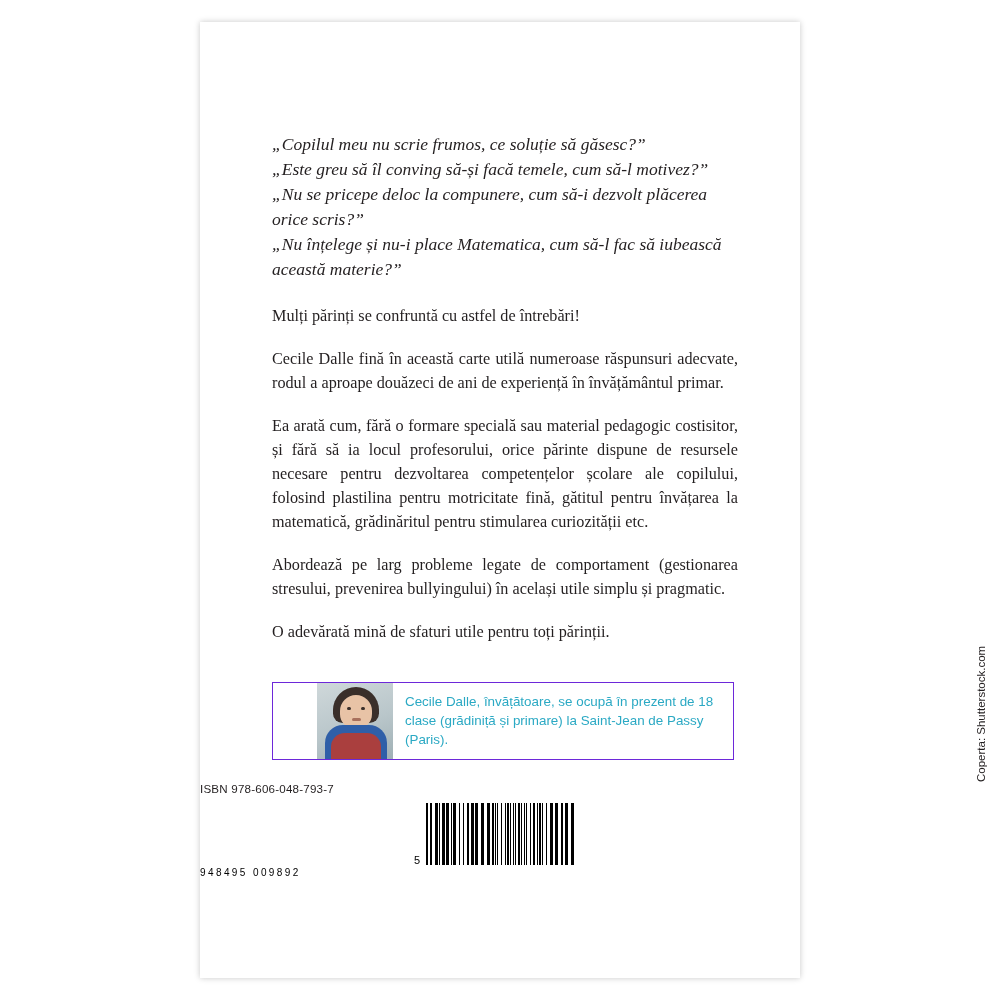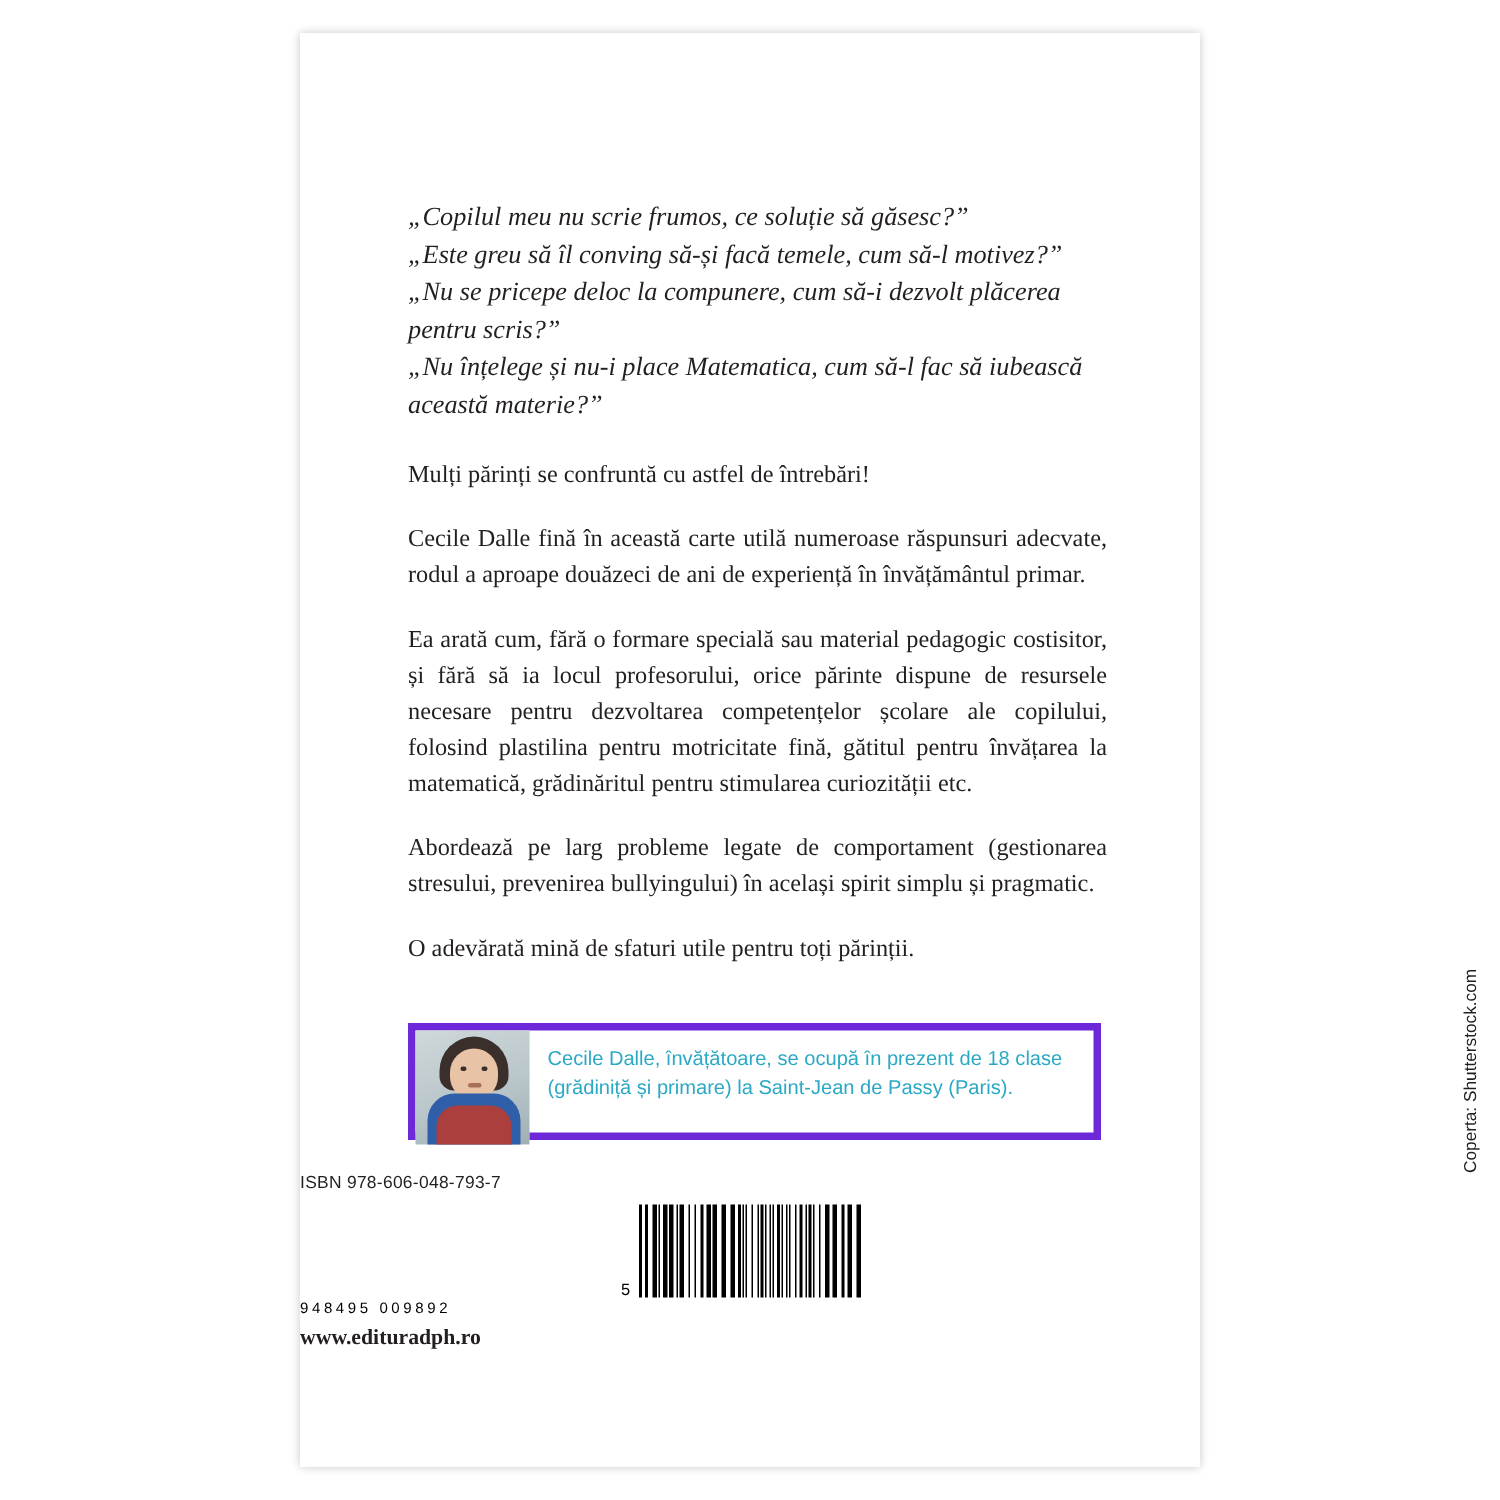--- a/index.html
+++ b/index.html
@@ -59,24 +59,25 @@
   }
   .para.nojust { text-align: left; }
 
   
   #author-box {
     position: absolute;
     left: 72px;
     top: 660px;
     width: 462px;
     height: 78px;
-    border: 5px solid #6d28d9;
+    border: 1px solid #6d28d9;
     box-sizing: border-box;
     display: flex;
     align-items: stretch;
+    padding-left: 44px;
   }
   #author-photo {
     width: 76px;
     height: 76px;
     flex: 0 0 76px;
     overflow: hidden;
     position: relative;
     background: #c9d4d8;
   }
   
@@ -157,28 +158,28 @@
 
 <div id="page">
 
   <div id="cover">
 
     <div id="cover-inner">
 
       <div class="quotes">
         <div>„Copilul meu nu scrie frumos, ce soluție să găsesc?”</div>
         <div>„Este greu să îl conving să-și facă temele, cum să-l motivez?”</div>
-        <div>„Nu se pricepe deloc la compunere, cum să-i dezvolt plăcerea pentru scris?”</div>
+        <div>„Nu se pricepe deloc la compunere, cum să-i dezvolt plăcerea orice scris?”</div>
         <div>„Nu înțelege și nu-i place Matematica, cum să-l fac să iubească această materie?”</div>
       </div>
 
       <p class="para nojust">Mulți părinți se confruntă cu astfel de întrebări!</p>
       <p class="para">Cecile Dalle fină în această carte utilă numeroase răspunsuri adecvate, rodul a aproape douăzeci de ani de experiență în învățământul primar.</p>
       <p class="para">Ea arată cum, fără o formare specială sau material pedagogic costisitor, și fără să ia locul profesorului, orice părinte dispune de resursele necesare pentru dezvoltarea competențelor școlare ale copilului, folosind plastilina pentru motricitate fină, gătitul pentru învățarea la matematică, grădinăritul pentru stimularea curiozității etc.</p>
-      <p class="para">Abordează pe larg probleme legate de comportament (gestionarea stresului, prevenirea bullyingului) în același spirit simplu și pragmatic.</p>
+      <p class="para">Abordează pe larg probleme legate de comportament (gestionarea stresului, prevenirea bullyingului) în același utile simplu și pragmatic.</p>
       <p class="para nojust">O adevărată mină de sfaturi utile pentru toți părinții.</p>
 
     </div>
 
     <div id="author-box">
       <div id="author-photo">
         <div class="ph-bg"></div>
         <div class="ph-hair"></div>
         <div class="ph-neck"></div>
         <div class="ph-face"></div>
@@ -231,19 +232,18 @@
             <div class="bar" style="left: 120px; width: 1px;"></div>
             <div class="bar" style="left: 124px; width: 3px;"></div>
             <div class="bar" style="left: 129px; width: 3px;"></div>
             <div class="bar" style="left: 135px; width: 2px;"></div>
             <div class="bar" style="left: 139px; width: 3px;"></div>
             <div class="bar" style="left: 145px; width: 3px;"></div>
           </div>
         <div id="ean-left">5</div>
       </div>
       <div id="ean-digits">948495 009892</div>
-      <div id="website">www.edituradph.ro</div>
     </div>
 
     <div id="credit">Coperta: Shutterstock.com</div>
 
   </div>
 </div>
 
 </body></html>

